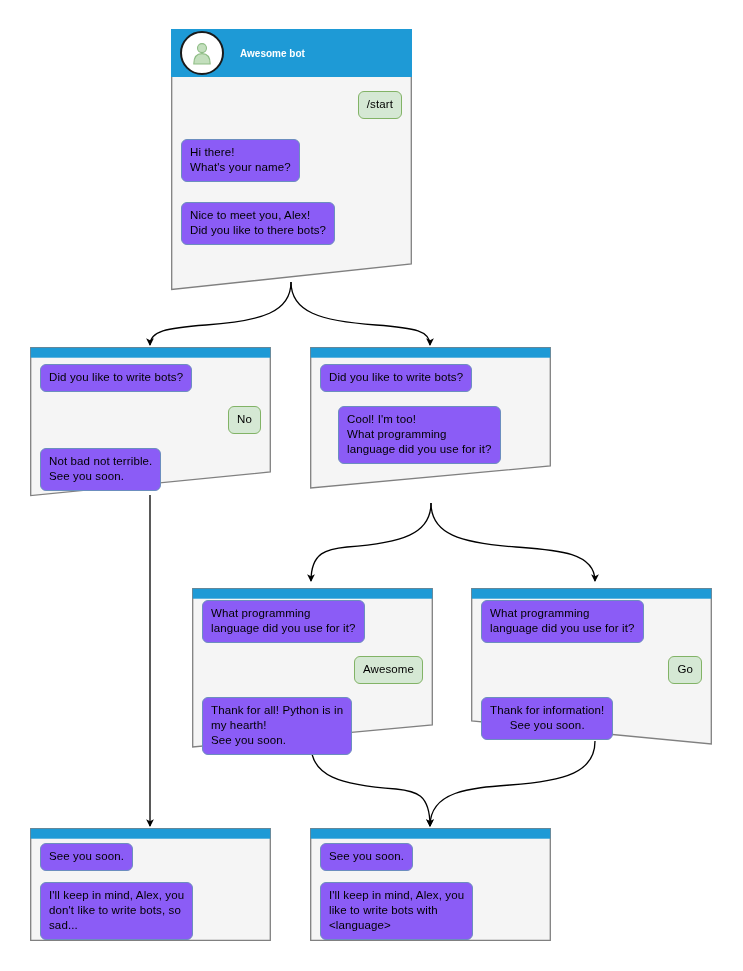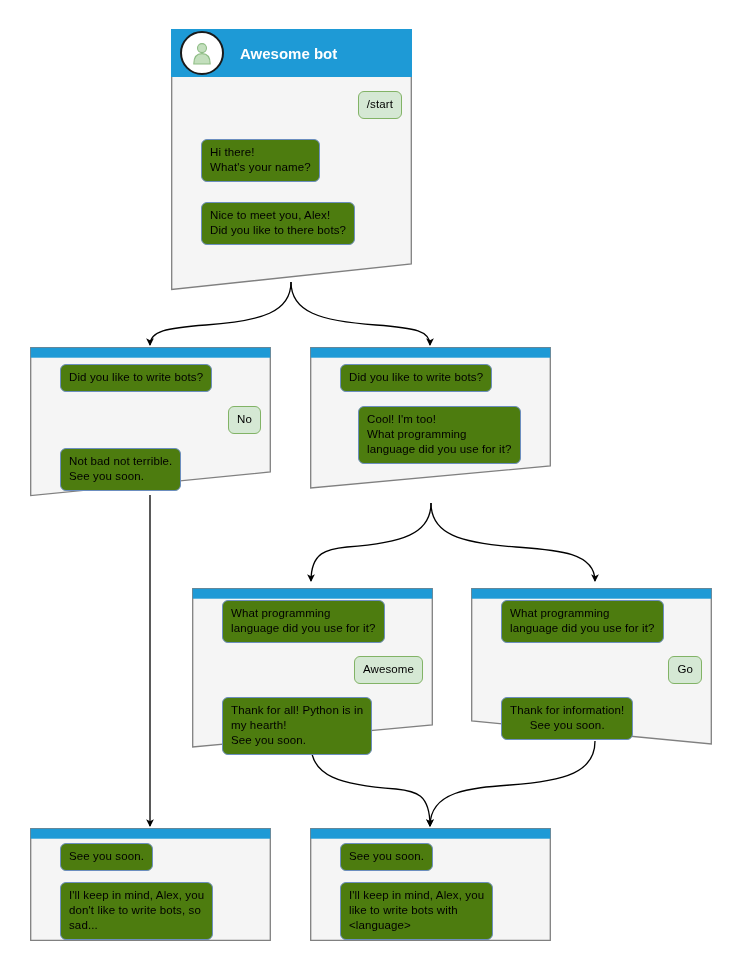--- a/index.html
+++ b/index.html
@@ -55,24 +55,23 @@
   .bubble-row.user { justify-content: flex-end; }
   .bubble {
     border-radius: 6px;
     padding: 5px 8px 6px 8px;
     font-size: 11.5px;
     line-height: 15px;
     color: #000000;
     white-space: pre-line;
     box-sizing: border-box;
     letter-spacing: 0.01em;
-    margin-left: 20px;
   }
   .bubble.bot {
-    background: #4d7c0f;
+    background: #8b5cf6;
     border: 1px solid #6c8ebf;
   }
   .bubble.user {
     background: #d5e8d4;
     border: 1px solid #82b366;
   }
   
   .root-header {
     position: absolute;
     left: 0;
@@ -92,21 +91,21 @@
     border-radius: 50%;
     background: #ffffff;
     border: 2px solid #1a1a1a;
     display: flex;
     align-items: center;
     justify-content: center;
     flex: none;
   }
   .root-title {
     color: #ffffff;
-    font-size: 15px;
+    font-size: 10px;
     font-weight: bold;
     margin-left: 16px;
   }
 </style>
 </head>
 <body>
 
 <div id="canvas">
 
   <svg class="edges" viewBox="0 0 743 971" width="743" height="971" xmlns="http://www.w3.org/2000/svg">

